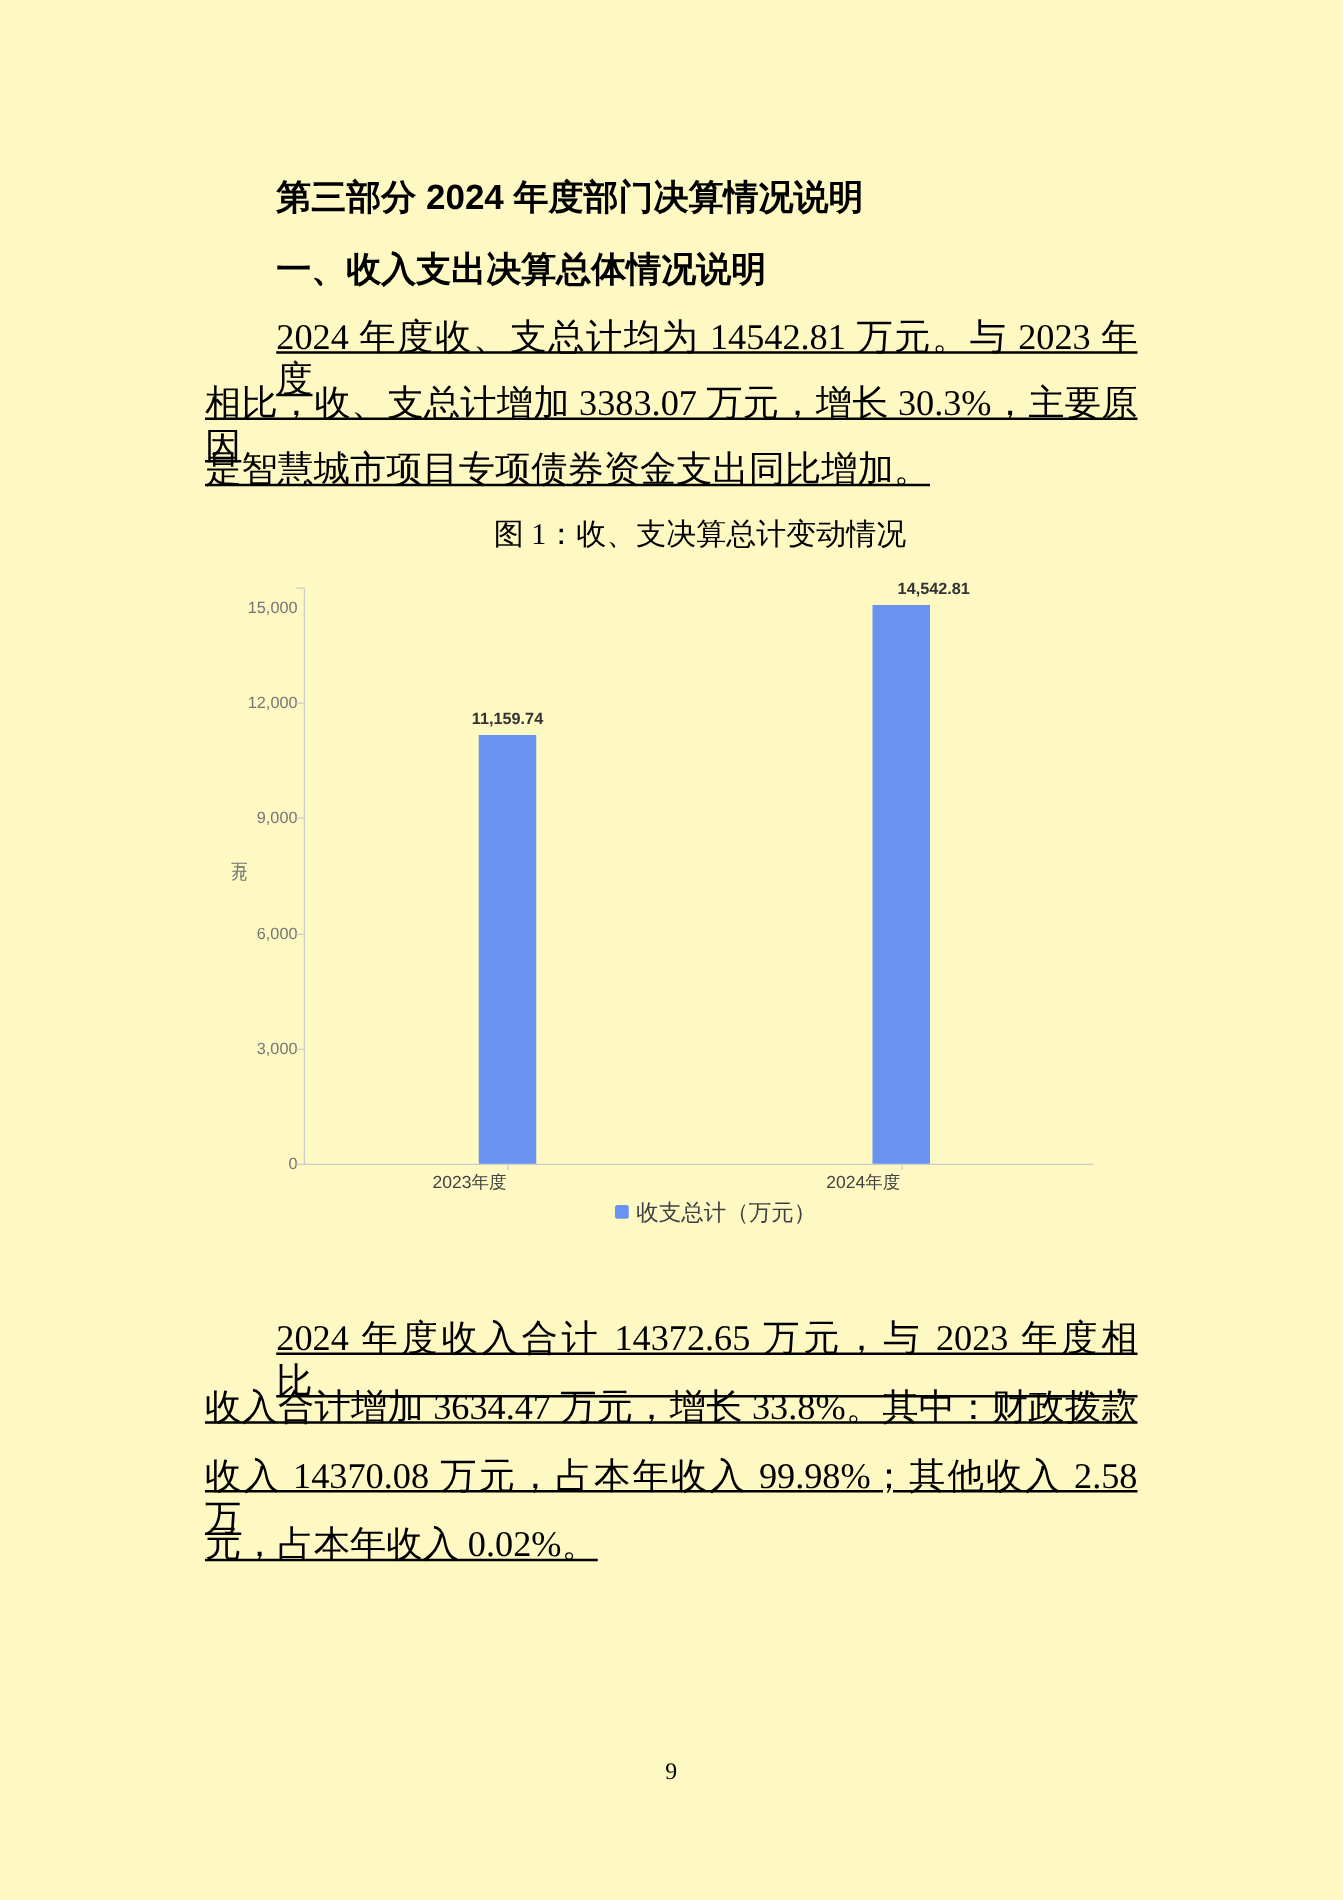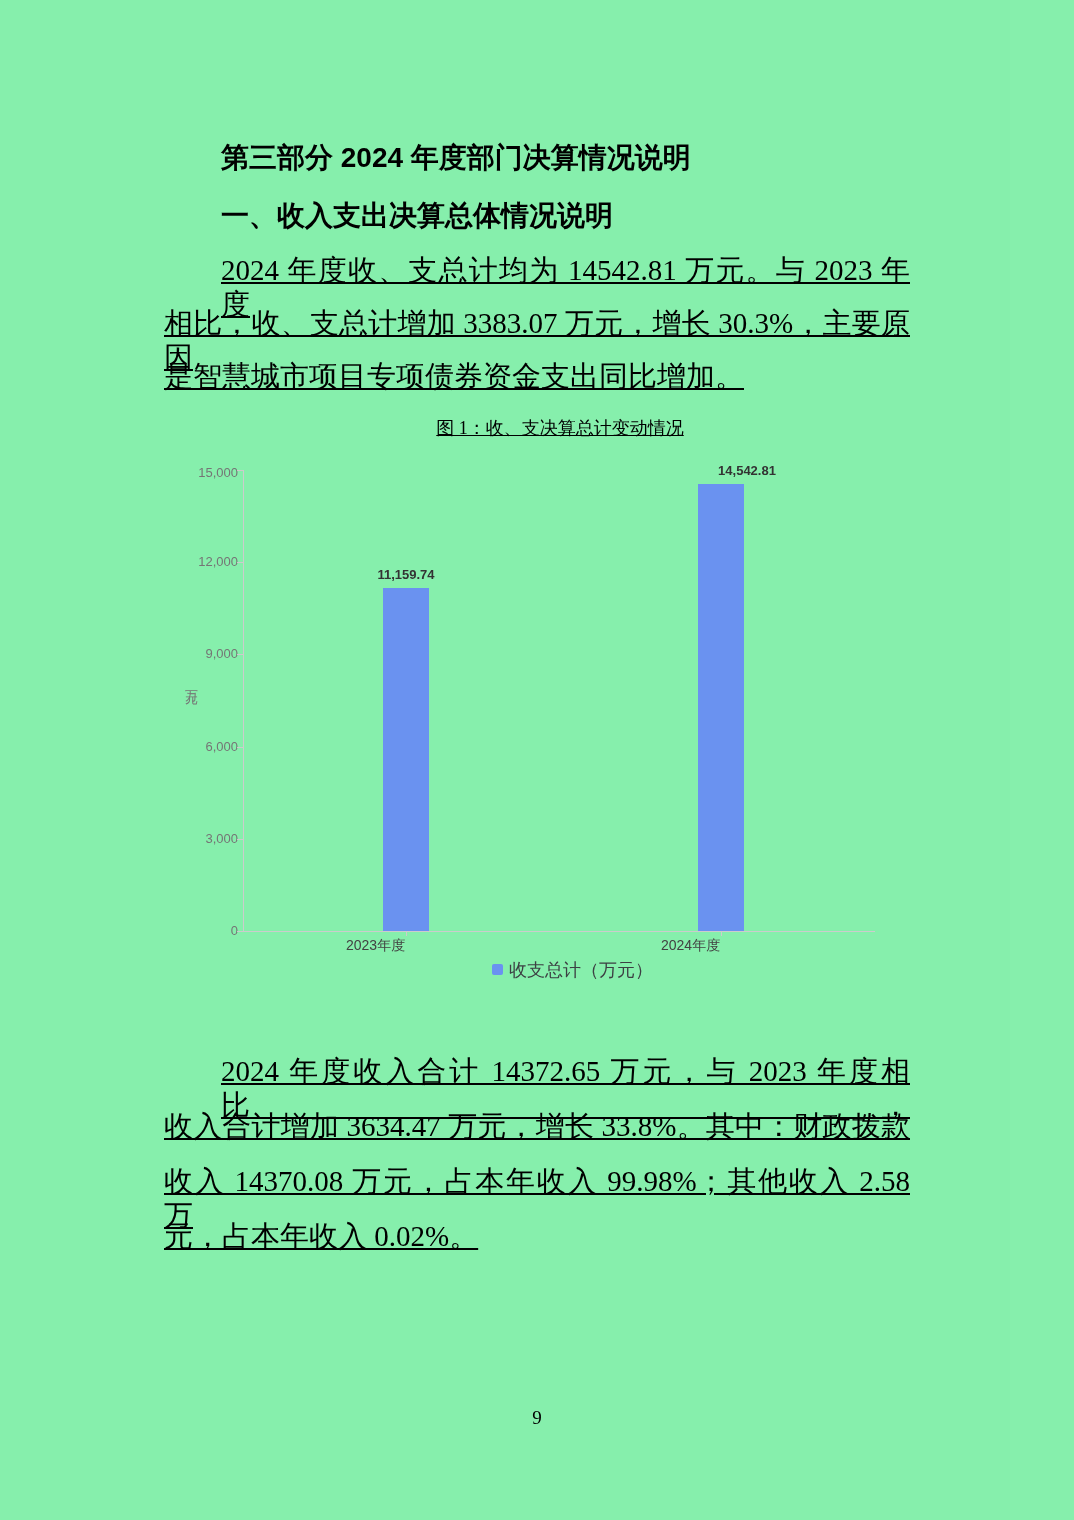--- a/index.html
+++ b/index.html
@@ -1,20 +1,20 @@
 <!DOCTYPE html>
 <html><head>
 <meta charset="utf-8">
 <style>
   html, body { margin: 0; padding: 0; background: #ffffff; }
   .page {
     position: relative;
     width: 1074px;
     height: 1520px;
-    background: #86efac;
+    background: #fef9c3;
     overflow: hidden;
     font-family: "Liberation Serif", "DejaVu Serif", serif;
     color: #000000;
   }
   .doc-title, .heading {
     position: absolute;
     left: 221px;
     font-family: "Liberation Sans", "DejaVu Sans", sans-serif;
     font-weight: 700;
     font-size: 28px;
@@ -33,24 +33,23 @@
     text-decoration: underline;
   }
   .bodyline.just { white-space: normal; text-align: justify; text-align-last: justify; }
   .bodyline.indent { left: 221px; width: 689px; }
   .fig-caption {
     position: absolute;
     left: 190px;
     top: 412px;
     width: 740px;
     text-align: center;
-    font-size: 18px;
+    font-size: 24px;
     line-height: 32px;
     color: #000000;
-    text-decoration: underline;
   }
   .ytick-label {
     position: absolute;
     left: 160px;
     width: 78px;
     text-align: right;
     font-family: "Liberation Sans", "DejaVu Sans", sans-serif;
     font-size: 13px;
     line-height: 16px;
     color: #757575;
@@ -131,21 +130,21 @@
   <div class="heading" style="top:200px">一、收入支出决算总体情况说明</div>
 
   <div class="bodyline indent just" style="top:253px">2024 年度收、支总计均为 14542.81 万元。与 2023 年度</div>
   <div class="bodyline just" style="top:306px">相比，收、支总计增加 3383.07 万元，增长 30.3%，主要原因</div>
   <div class="bodyline" style="top:359px">是智慧城市项目专项债券资金支出同比增加。</div>
 
   <div class="fig-caption">图 1：收、支决算总计变动情况</div>
 
   <div>
 
-    <div class="ytick-label" style="top:465px">15,000</div>
+    <div class="ytick-label" style="top:478px">15,000</div>
     <div class="ytick-label" style="top:554px">12,000</div>
     <div class="ytick-label" style="top:646px">9,000</div>
     <div class="ytick-label" style="top:739px">6,000</div>
     <div class="ytick-label" style="top:831px">3,000</div>
     <div class="ytick-label" style="top:923px">0</div>
 
     <div class="ytick-mark" style="top:470px"></div>
     <div class="ytick-mark" style="top:562px"></div>
     <div class="ytick-mark" style="top:654px"></div>
     <div class="ytick-mark" style="top:747px"></div>

